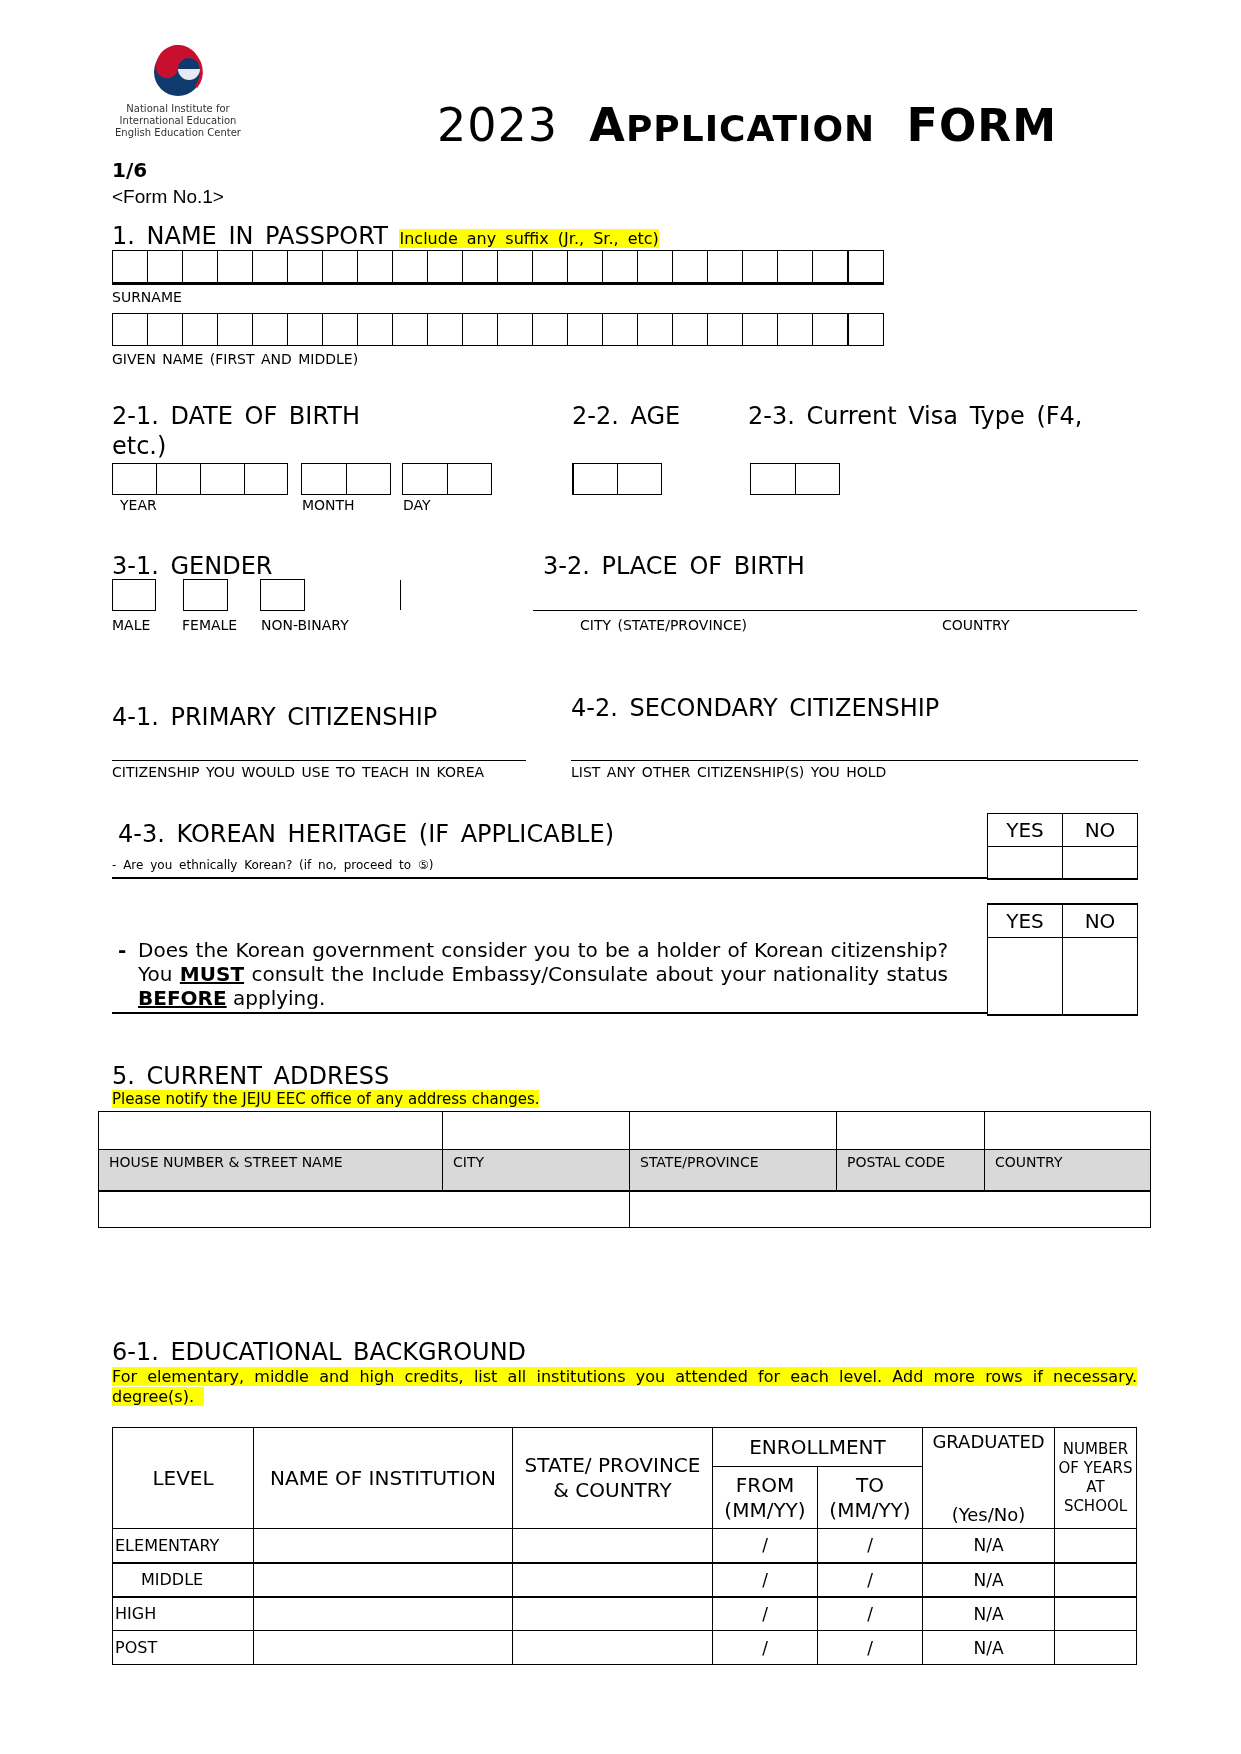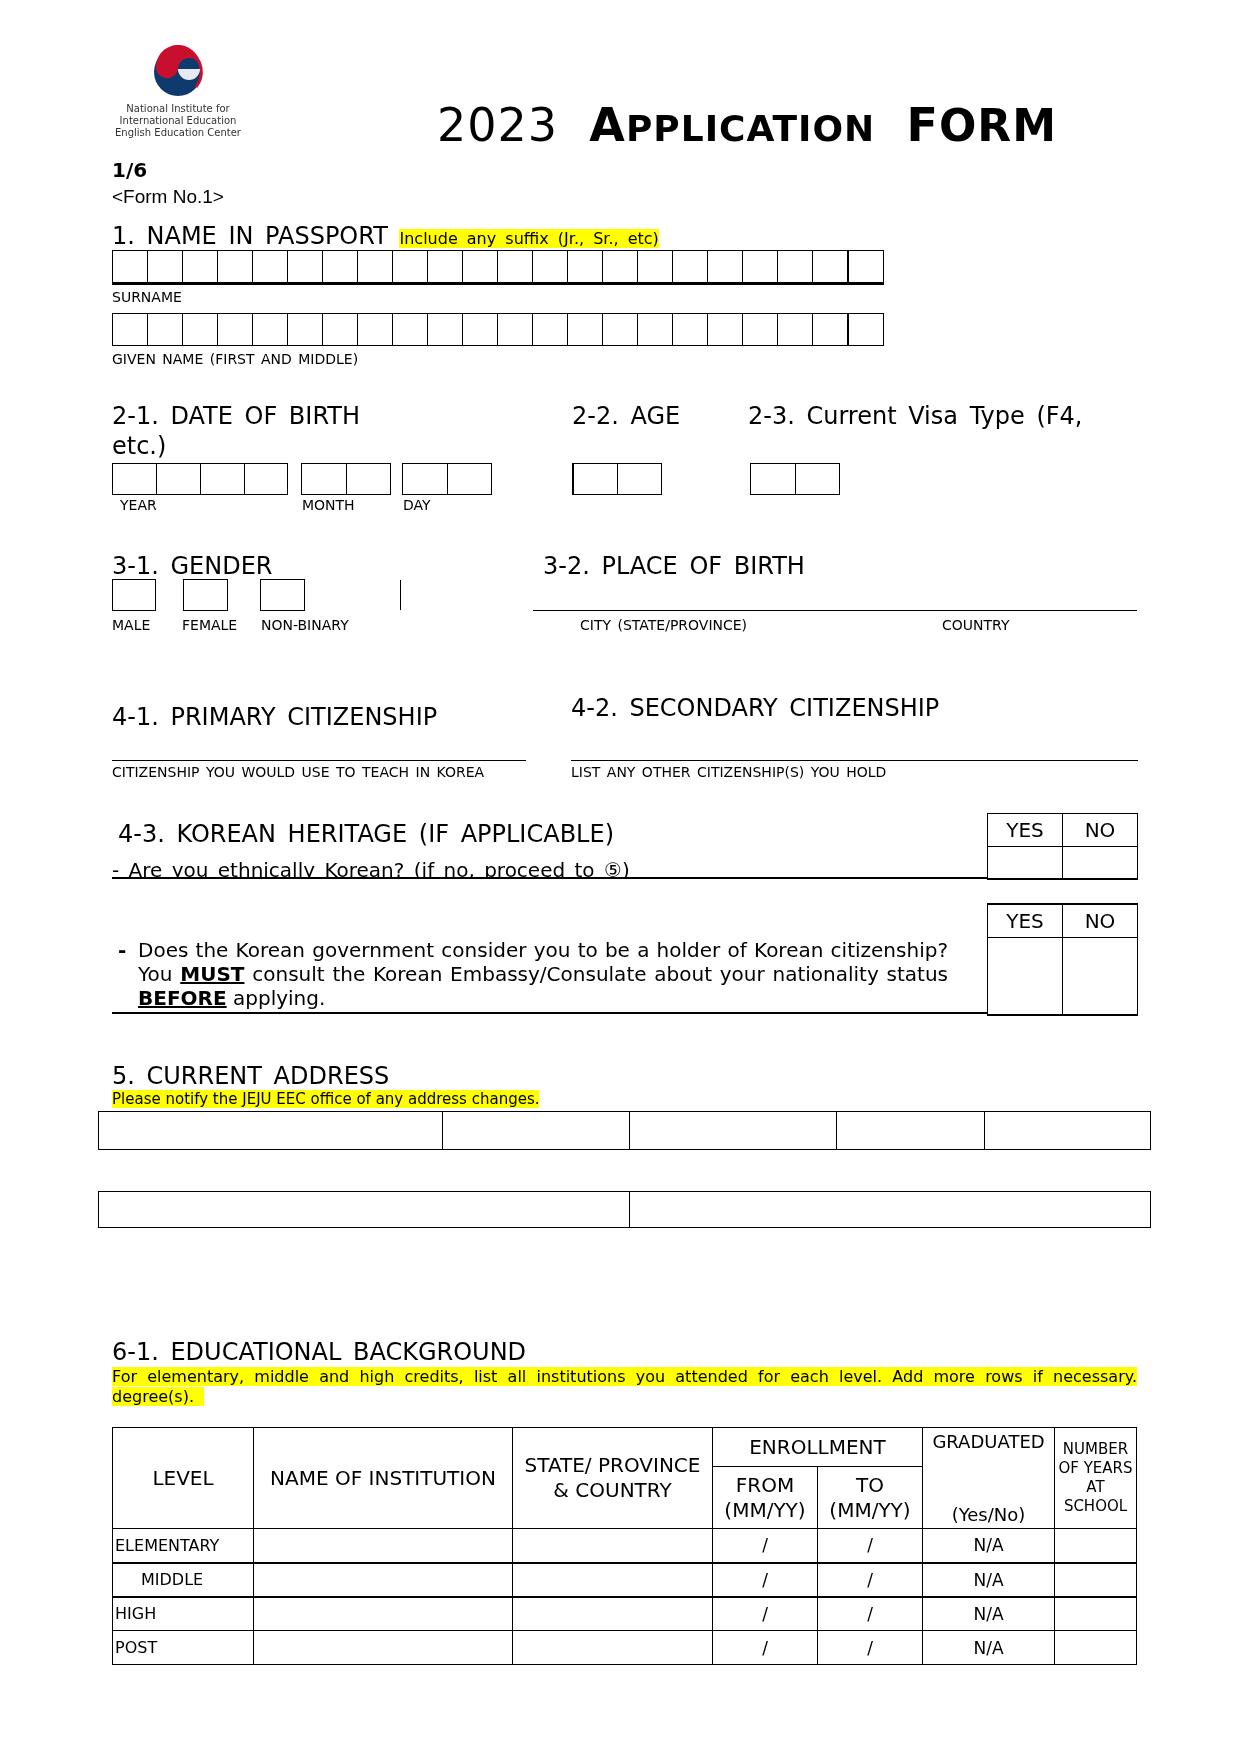--- a/index.html
+++ b/index.html
@@ -151,41 +151,41 @@
 <div class="abs sec" style="left:112px; top:703px;">4-1.  PRIMARY  CITIZENSHIP</div>
 <div class="hline" style="left:112px; top:760px; width:414px;"></div>
 <div class="abs small" style="left:112px; top:764px;">CITIZENSHIP  YOU  WOULD  USE  TO  TEACH  IN  KOREA</div>
 
 <div class="abs sec" style="left:571px; top:694px;">4-2.  SECONDARY  CITIZENSHIP</div>
 <div class="hline" style="left:571px; top:760px; width:567px;"></div>
 <div class="abs small" style="left:571px; top:764px;">LIST  ANY  OTHER  CITIZENSHIP(S)  YOU  HOLD</div>
 
 <div class="abs sec" style="left:118px; top:820px;">4-3.  KOREAN  HERITAGE  (IF  APPLICABLE)</div>
 <div class="abs" style="left:112px; top:858px; width:870px; height:19px; overflow:hidden;">
-  <div style="font-size:20px; white-space:nowrap; word-spacing:3px;">-  Are  you  ethnically  Korean?  (if  no,  proceed  to  ⑤)</div>
+  <div style="font-size:12px; white-space:nowrap; word-spacing:3px;">-  Are  you  ethnically  Korean?  (if  no,  proceed  to  ⑤)</div>
 </div>
 <div class="hline thick" style="left:112px; top:877px; width:875px;"></div>
 <table class="yn abs" style="left:987px; top:813px; width:151px;">
   <tbody>
       <tr style="height:33px;">
         <td>YES</td>
         <td>NO</td>
       </tr>
   <tr style="height:32px;">
         <td style="border-bottom-width:2.5px;"></td>
         <td style="border-bottom-width:2.5px;"></td>
       </tr>
 </tbody>
   </table>
 
 <div class="abs" style="left:118px; top:938px; width:830px; font-size:20px; line-height:24px;">
   <div style="display:flex;">
     <b style="width:20px; flex:none;">-</b>
     <div style="text-align:justify;">
-      <span>Does the Korean government consider you to be a holder of Korean citizenship? You </span><b style="text-decoration:underline;">MUST</b><span> consult the Korean Embassy/Consulate about your nationality status </span><b style="text-decoration:underline;">BEFORE</b><span> applying.</span>
+      <span>Does the Korean government consider you to be a holder of Korean citizenship? You </span><b style="text-decoration:underline;">MUST</b><span> consult the Include Embassy/Consulate about your nationality status </span><b style="text-decoration:underline;">BEFORE</b><span> applying.</span>
     </div>
   </div>
 </div>
 <div class="hline thick" style="left:112px; top:1012px; width:875px;"></div>
 <table class="yn abs" style="left:987px; top:903px; width:151px;">
   <tbody>
       <tr style="height:33px;">
         <td style="border-top-width:2.5px;">YES</td>
         <td style="border-top-width:2.5px;">NO</td>
       </tr>
@@ -200,20 +200,27 @@
 <div class="abs hl" style="left:112px; top:1090px; font-size:15px; white-space:nowrap;">Please  notify  the  JEJU  EEC  office  of  any  address  changes.</div>
 
 <table class="addr abs" style="left:98px; top:1111px; width:1053px;">
   <tbody>
       <tr style="height:38px;">
     <td style="width:344px;"></td>
     <td style="width:187px;"></td>
     <td style="width:207px;"></td>
     <td style="width:148px;"></td>
     <td></td>
+  </tr>
+  <tr class="gray" style="height:41px;">
+    <td style="border-bottom-width:2.5px;">HOUSE NUMBER &amp; STREET NAME</td>
+    <td style="border-bottom-width:2.5px;">CITY</td>
+    <td style="border-bottom-width:2.5px;">STATE/PROVINCE</td>
+    <td style="border-bottom-width:2.5px;">POSTAL  CODE</td>
+    <td style="border-bottom-width:2.5px;">COUNTRY</td>
   </tr>
 </tbody>
   </table>
 <table class="addr abs" style="left:98px; top:1191px; width:1053px;">
   <tbody>
       <tr style="height:36px;">
     <td style="width:531px;"></td>
     <td></td>
   </tr>
 </tbody>

